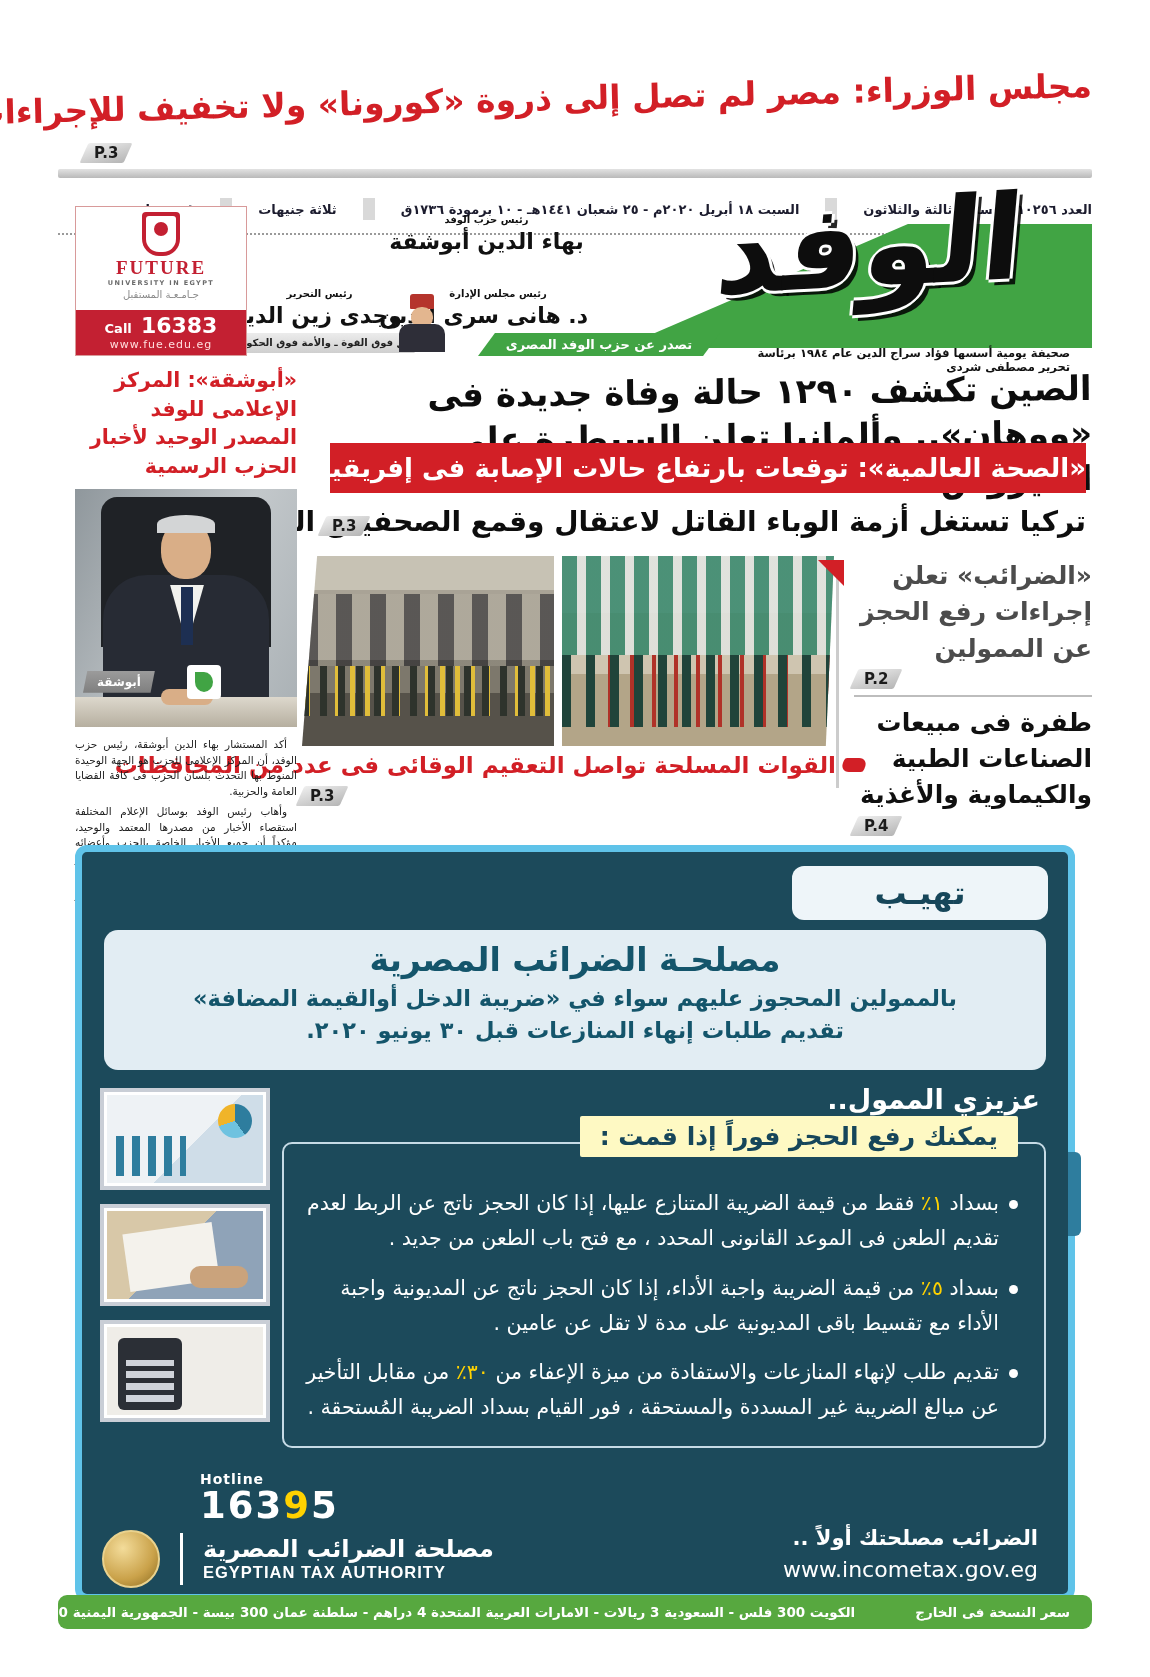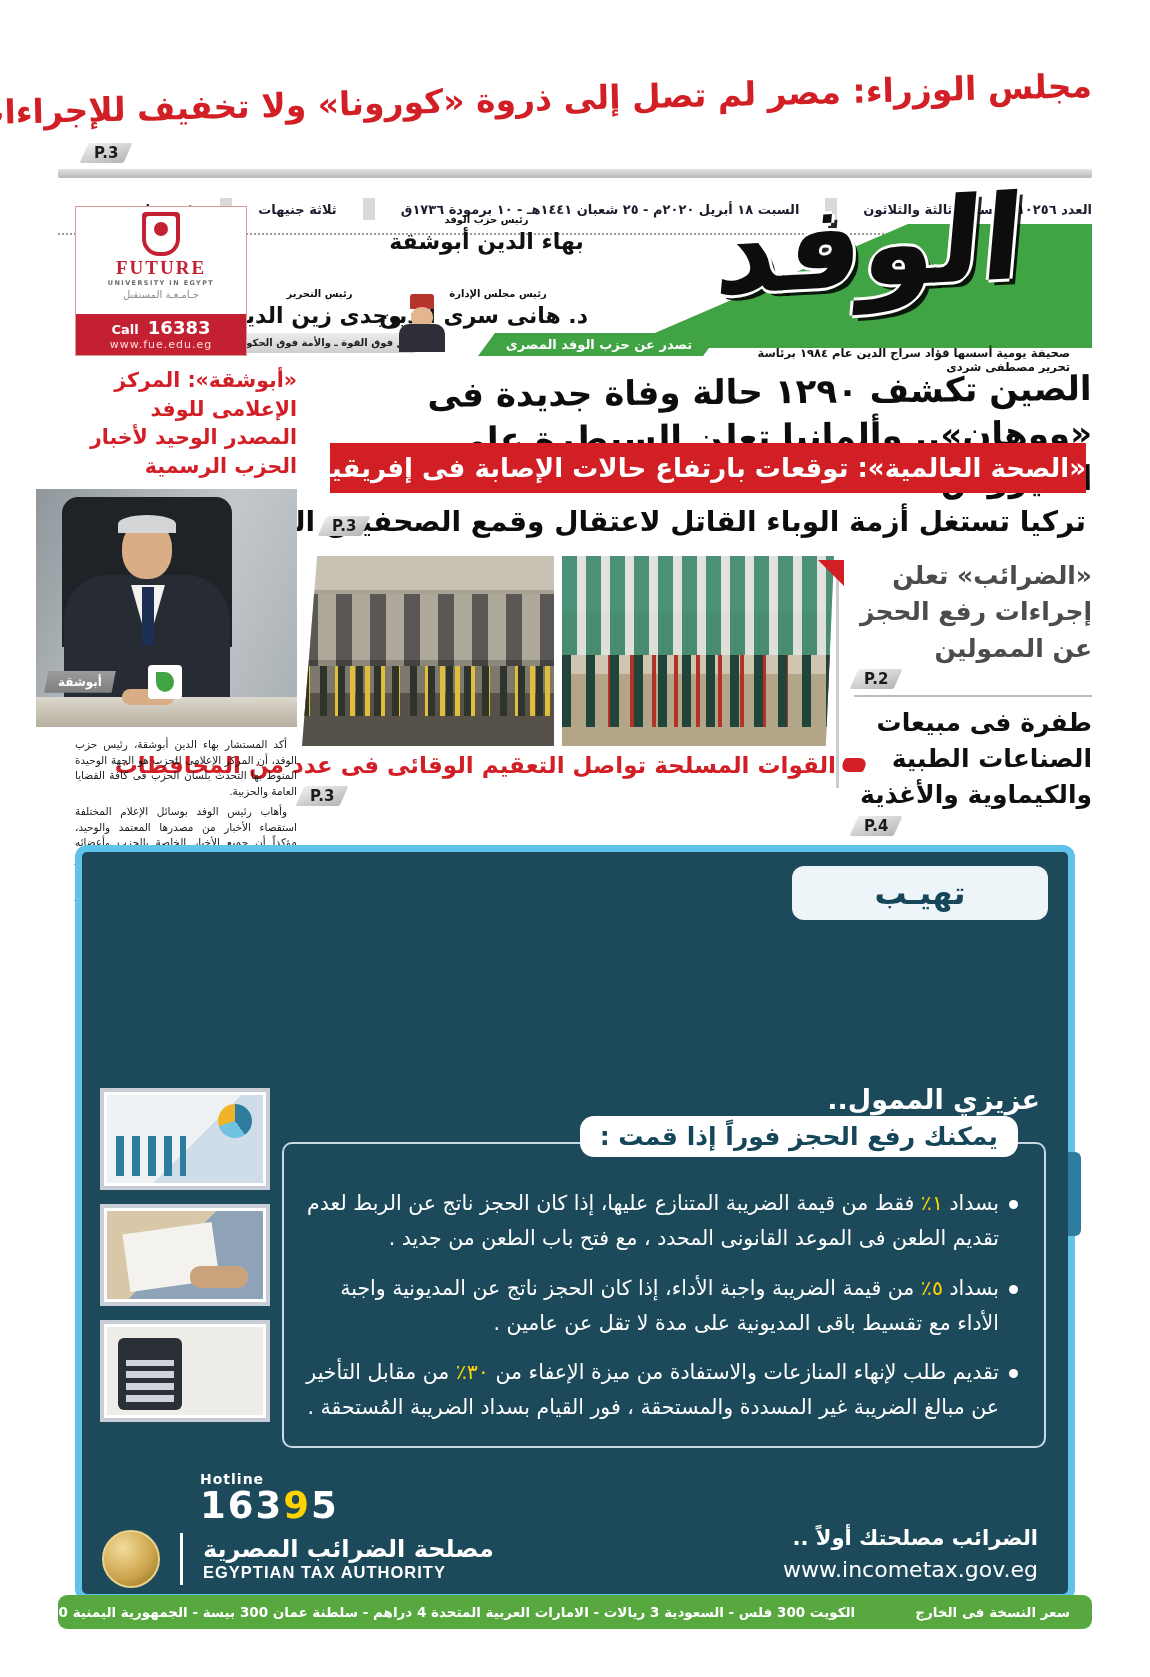--- a/index.html
+++ b/index.html
@@ -28,21 +28,21 @@
   .fue{position:absolute;left:75px;top:206px;width:172px;height:150px;border:1px solid #d89a9a;background:#fff;
     display:flex;flex-direction:column;align-items:center;overflow:hidden}
   .shield{width:38px;height:44px;background:#c32032;border-radius:4px 4px 17px 17px;position:relative;margin:5px auto 2px;flex:0 0 auto}
   .shield::before{content:"";position:absolute;inset:4px;background:#fff;border-radius:3px 3px 13px 13px}
   .shield::after{content:"";position:absolute;left:50%;top:10px;width:14px;height:14px;margin-left:-7px;background:#c32032;border-radius:50%}
   .fue-name{color:#c32032;font-family:"Liberation Serif",serif;font-size:19px;font-weight:bold;letter-spacing:2px;line-height:1}
   .fue-sub{color:#6b6b6b;font-size:6.5px;letter-spacing:1.4px;font-weight:bold;margin-top:2px}
   .fue-ar{color:#8a8a8a;font-size:10px;margin-top:2px;direction:rtl}
   .fue-strip{margin-top:auto;width:100%;background:#c32032;color:#fff;text-align:center;padding:3px 0 4px}
   .fue-call{font-size:13px;font-weight:bold;display:inline-block;margin-right:4px}
-  .fue-phone{font-size:18px;font-weight:bold;display:inline-block}
+  .fue-phone{font-size:22px;font-weight:bold;display:inline-block}
   .fue-web{font-size:11px;letter-spacing:1px;color:#ffdede;font-weight:normal}
 
   .green-logo{position:absolute;right:58px;top:224px;width:472px;height:124px;background:#41a444;
     clip-path:polygon(61% 0,100% 0,100% 100%,0 100%)}
   .wafd-logo{position:absolute;right:70px;top:186px;width:420px;text-align:center;font-size:118px;line-height:1;
     font-weight:bold;color:#0d0d0d;direction:rtl;transform:skewX(-8deg) rotate(-3deg);
     text-shadow:-3px 0 0 #fff,3px 0 0 #fff,0 -3px 0 #fff,0 3px 0 #fff,6px 6px 0 rgba(0,0,0,.85)}
   .founder-line{position:absolute;right:80px;top:346px;width:330px;text-align:right;font-size:11.5px;font-weight:bold;color:#111;direction:rtl}
   .pub-ribbon{position:absolute;right:430px;top:333px;width:242px;height:23px;background:#41a444;color:#fff;
     font-size:13px;font-weight:bold;text-align:center;line-height:23px;direction:rtl;
@@ -99,21 +99,21 @@
   .sidebar{position:absolute;right:58px;top:558px;width:238px;text-align:right;direction:rtl}
   .tri-red{position:absolute;left:-36px;top:2px;width:0;height:0;border-top:26px solid #d21f26;border-left:26px solid transparent}
   .sb-story1{color:#4c4c4c;font-size:25px;font-weight:bold;line-height:1.45}
   .sb-story2{color:#101010;font-size:25px;font-weight:bold;line-height:1.45}
   .sb-pref{text-align:left;direction:ltr;margin:2px 0 6px}
   .sb-div{border-top:2px solid #bdbdbd;margin:6px 0 8px}
 
   
   .left-col{position:absolute;left:75px;top:366px;width:222px;direction:rtl}
   .lc-head{color:#d21f26;font-size:20.5px;font-weight:bold;line-height:1.4;text-align:right}
-  .portrait{position:relative;width:261px;height:238px;margin-top:8px;overflow:hidden;
+  .portrait{position:relative;width:222px;height:238px;margin-top:8px;overflow:hidden;
     background:linear-gradient(115deg,#8f979c,#c3c8cb 55%,#a9b0b4)}
   .p-chair{position:absolute;left:26px;top:8px;width:170px;height:150px;background:#1f2226;border-radius:16px 16px 0 0}
   .p-suit{position:absolute;left:28px;top:86px;width:166px;height:152px;background:#272b34;border-radius:44px 44px 0 0}
   .p-shirt{position:absolute;left:95px;top:96px;width:34px;height:60px;background:#f2f2ee;clip-path:polygon(0 0,100% 0,50% 100%)}
   .p-tie{position:absolute;left:106px;top:98px;width:12px;height:58px;background:#1d2f52}
   .p-head{position:absolute;left:86px;top:32px;width:50px;height:58px;background:#d9ae87;border-radius:46%}
   .p-hair{position:absolute;left:82px;top:26px;width:58px;height:18px;background:#d3d5d6;border-radius:50% 50% 0 0}
   .p-desk{position:absolute;left:0;bottom:0;width:100%;height:30px;background:linear-gradient(#ddd8cd,#b6afa0)}
   .p-hands{position:absolute;left:86px;bottom:22px;width:52px;height:16px;background:#d9ae87;border-radius:8px}
   .p-cap{position:absolute;left:8px;bottom:34px;height:22px;padding:0 14px;background:linear-gradient(#9b9b9b,#7f7f7f);
@@ -145,21 +145,21 @@
   .ap2{background:linear-gradient(135deg,#d8c8a8 0 45%,#8fa3b8 45% 100%)}
   .ap2::before{content:"";position:absolute;left:22px;top:20px;width:90px;height:58px;background:#f4f2ec;transform:rotate(-8deg)}
   .ap2::after{content:"";position:absolute;right:18px;bottom:14px;width:58px;height:22px;background:#caa37c;border-radius:10px}
   .ap3{background:#efede8}
   .ap3::before{content:"";position:absolute;left:14px;top:14px;width:64px;height:72px;background:#2b2f36;border-radius:6px}
   .ap3::after{content:"";position:absolute;left:22px;top:36px;width:48px;height:42px;
     background:repeating-linear-gradient(0deg,#cfd3da 0 7px,#2b2f36 7px 12px),
                repeating-linear-gradient(90deg,#cfd3da 0 9px,#2b2f36 9px 13px)}
 
   .bullet-box{position:absolute;left:200px;right:22px;top:290px;height:306px;border:2px solid #c6dbe6;border-radius:10px}
-  .bb-title{position:absolute;top:-28px;right:26px;background:#ffffff;border-radius:14px;padding:6px 20px;
+  .bb-title{position:absolute;top:-28px;right:26px;background:#fef9c3;border-radius:2px;padding:6px 20px;
     color:#16465a;font-size:25px;font-weight:bold;direction:rtl;white-space:nowrap}
   .bullets{padding:42px 26px 8px 18px;direction:rtl}
   .bullet{display:flex;direction:rtl;gap:10px;margin-bottom:14px}
   .dot{flex:0 0 auto;width:9px;height:9px;border-radius:50%;background:#fff;margin-top:14px}
   .btxt{color:#fff;font-size:20.5px;font-weight:normal;line-height:1.72;text-align:right}
   .pct{color:#ffd200}
 
   .hotline{position:absolute;left:118px;bottom:70px;color:#fff;direction:ltr}
   .hl-label{font-size:14px;font-weight:bold;letter-spacing:1px}
   .hl-num{font-size:37px;font-weight:bold;line-height:1;letter-spacing:2px}
@@ -289,20 +289,25 @@
     <div class="lc-body">
       <p>أكد المستشار بهاء الدين أبوشقة، رئيس حزب الوفد، أن المركز الإعلامى للحزب هو الجهة الوحيدة المنوط بها التحدث بلسان الحزب فى كافة القضايا العامة والحزبية.</p>
       <p>وأهاب رئيس الوفد بوسائل الإعلام المختلفة استقصاء الأخبار من مصدرها المعتمد والوحيد، مؤكداً أن جميع الأخبار الخاصة بالحزب وأعضائه تكون من خلال المركز الإعلامى للحزب، وأن النشر بطريق مخالفة لذلك يكون على مسئولية صاحبها.</p>
       <p>وشدد على أن جميع الأخبار التى تخص المركز الإعلامى للحزب لا تنشر إلا بعد عرضها وإقرارها من رئيس الحزب.</p>
     </div>
   </div>
 
   <div class="tax-ad">
     <div class="tax-tab"></div>
     <div class="tax-badge">تهيـب</div>
+    <div class="tax-panel">
+      <div class="tax-title">مصلحـة الضرائب المصرية</div>
+      <div class="tax-line">بالممولين المحجوز عليهم سواء في «ضريبة الدخل أوالقيمة المضافة»</div>
+      <div class="tax-line">تقديم طلبات إنهاء المنازعات قبل ٣٠ يونيو ٢٠٢٠.</div>
+    </div>
     <div class="tax-dear">عزيزي الممول..</div>
 
     <div class="ad-photos">
       <div class="ad-photo ap1"></div>
       <div class="ad-photo ap2"></div>
       <div class="ad-photo ap3"></div>
     </div>
 
     <div class="bullet-box">
       <div class="bb-title">يمكنك رفع الحجز فوراً إذا قمت :</div>

